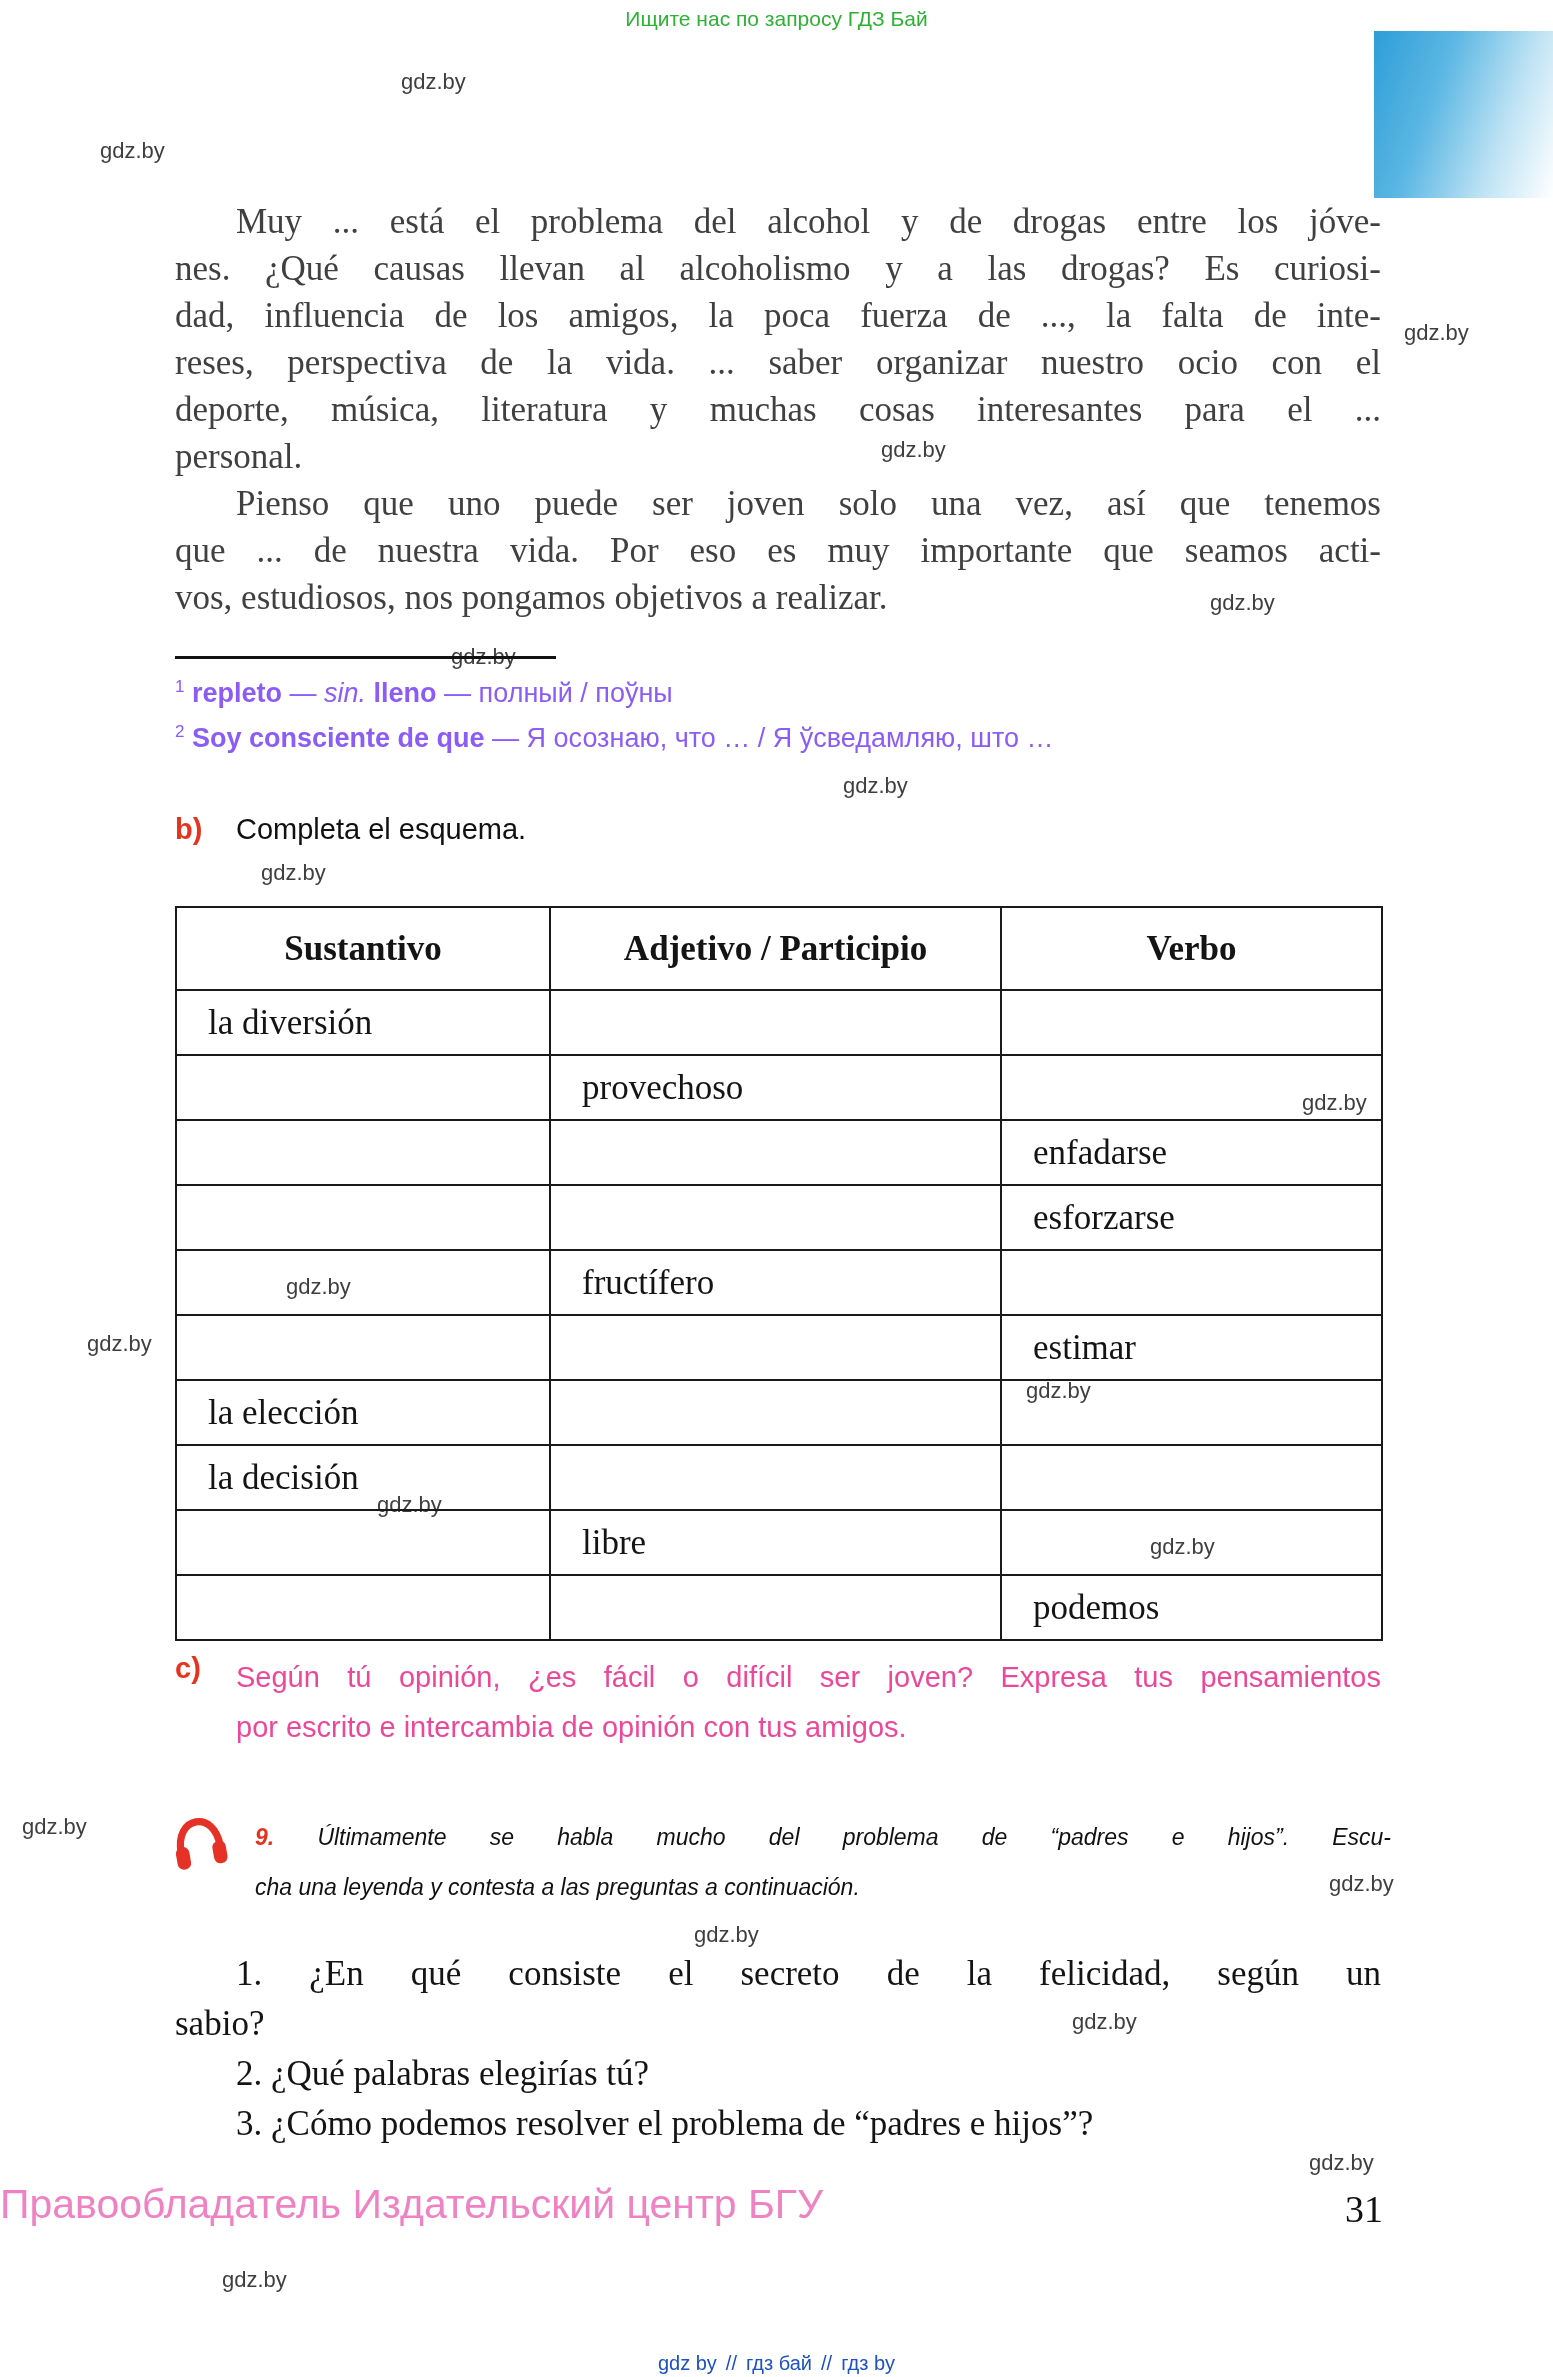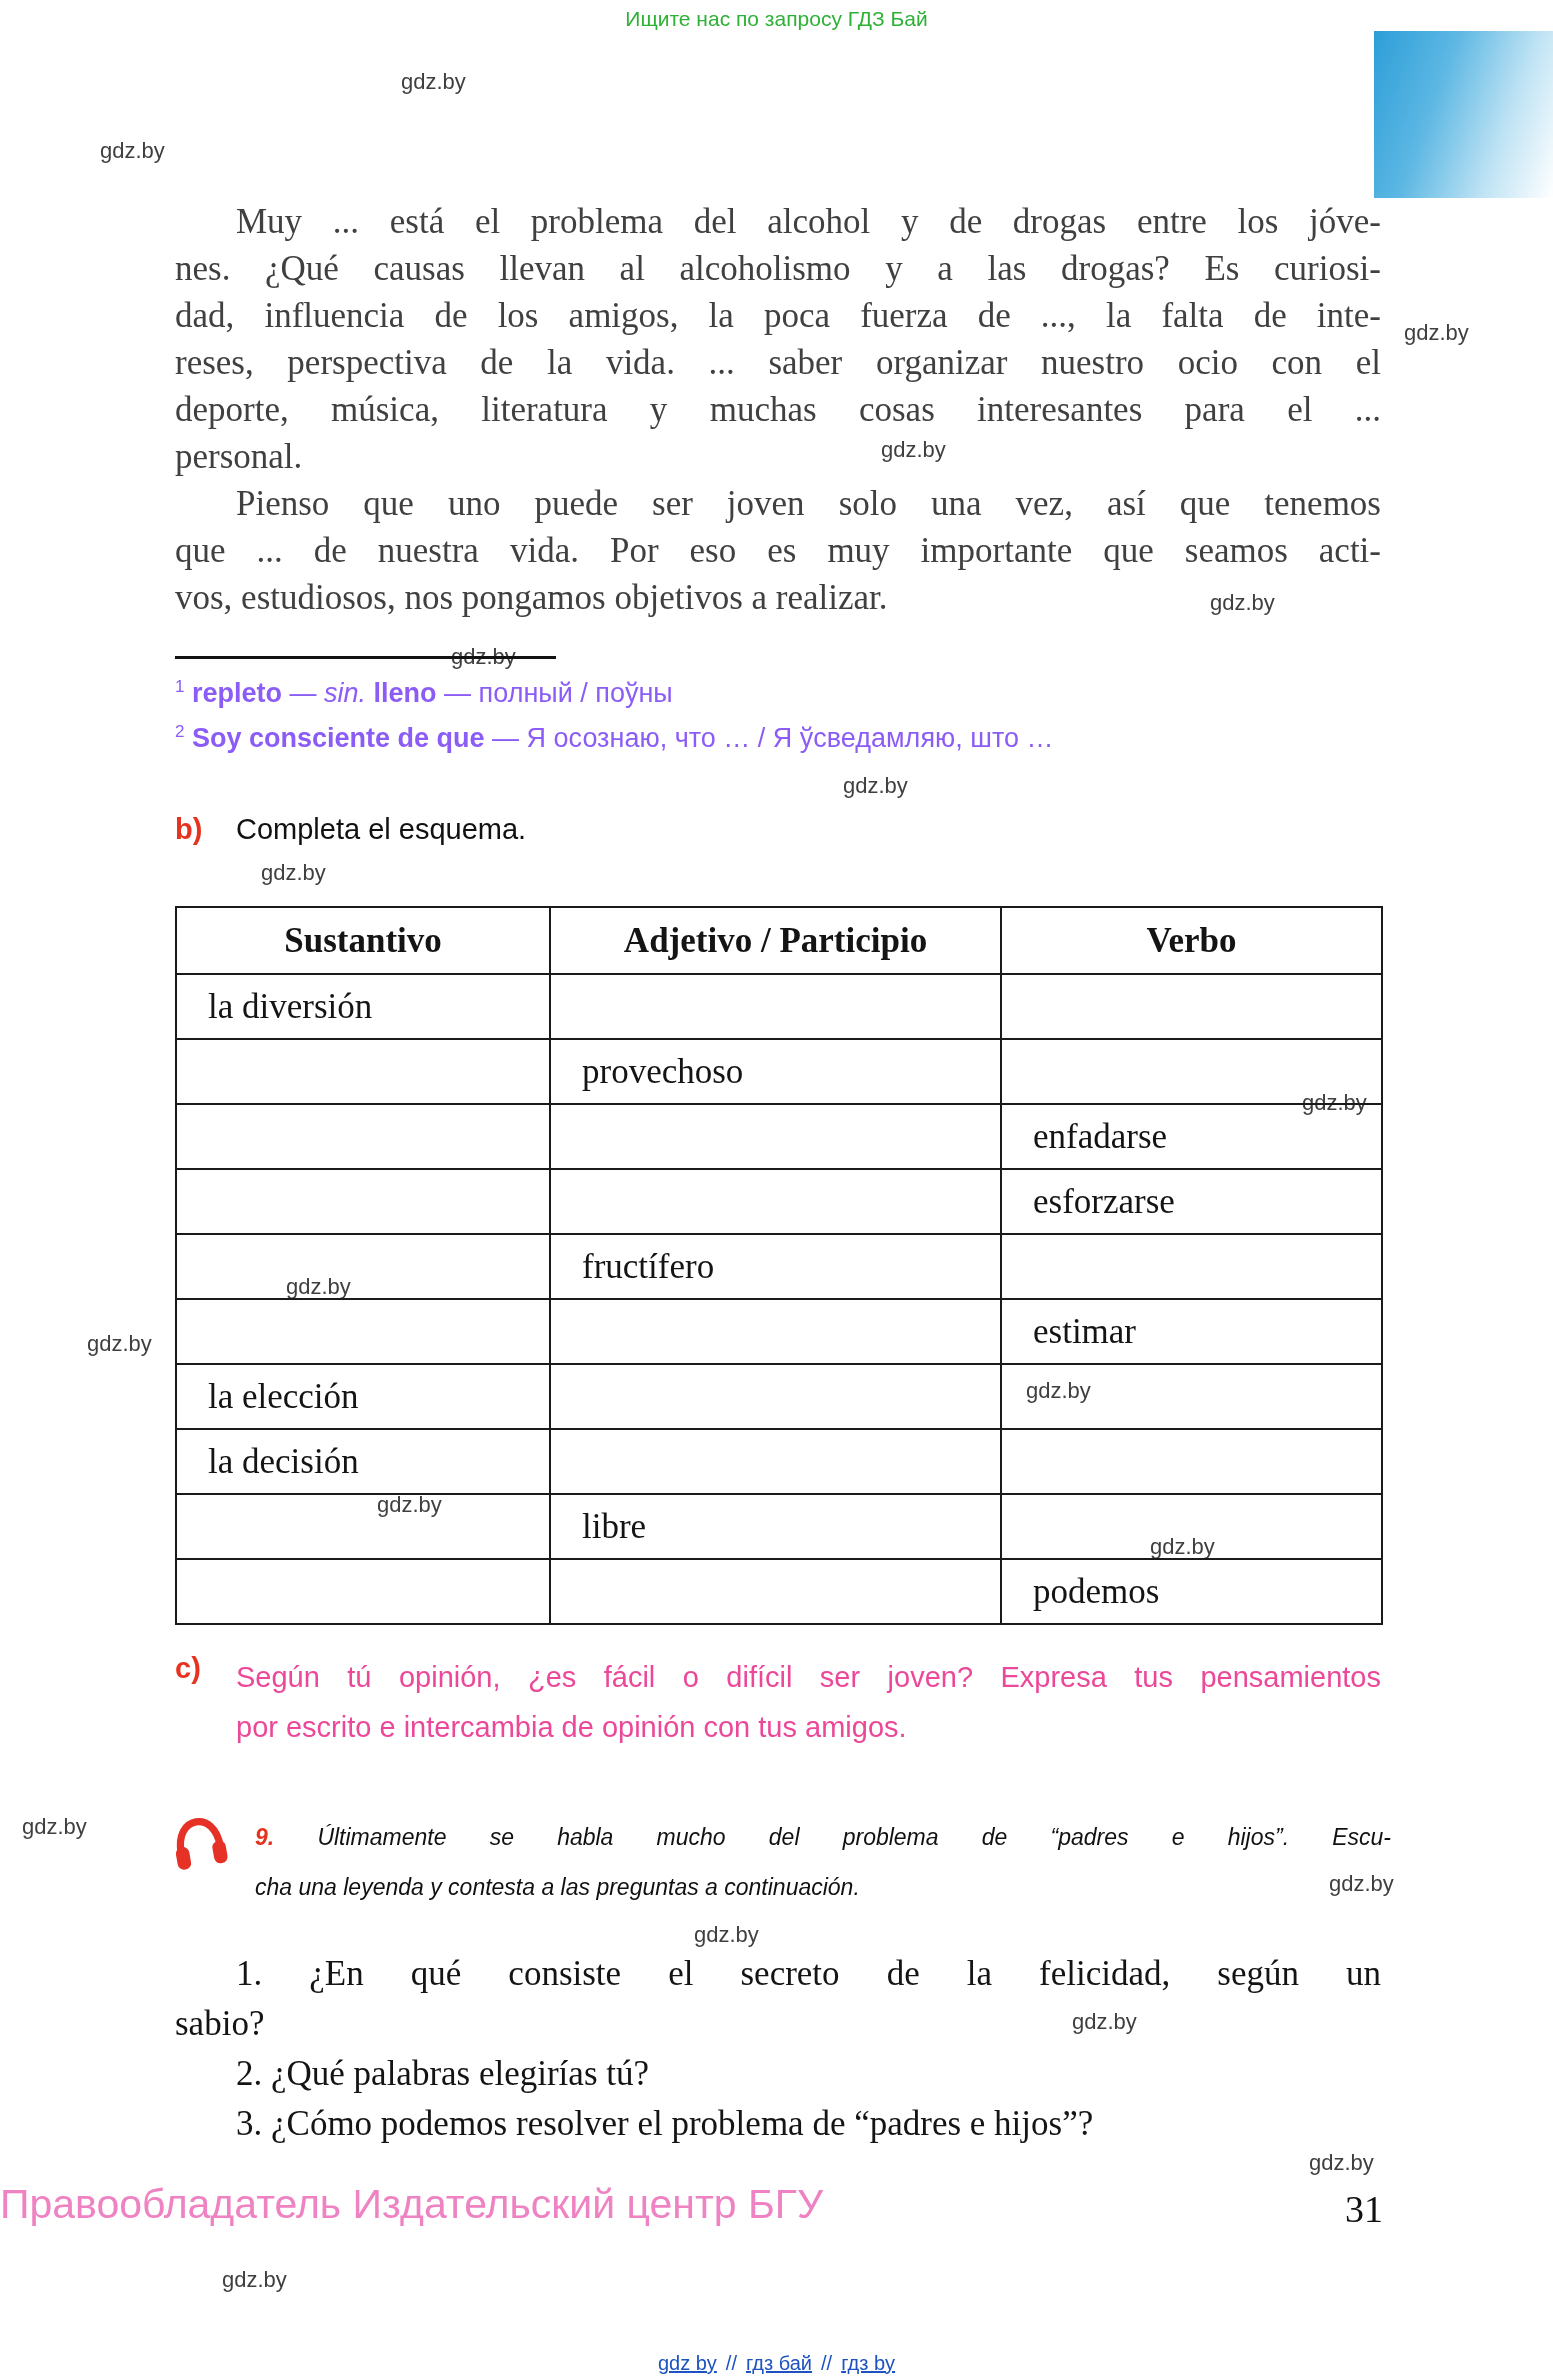--- a/index.html
+++ b/index.html
@@ -54,21 +54,21 @@
   table.schema{
     position:absolute;left:175px;top:906px;
     border-collapse:collapse;table-layout:fixed;
   }
   table.schema th, table.schema td{
     border:2.7px solid #1a1a1a;
     font-family:"Liberation Serif","DejaVu Serif",serif;
     color:#141414;overflow:hidden;
   }
   table.schema th{
-    height:65px;font-size:35px;font-weight:bold;text-align:center;padding:0;
+    height:65px;font-size:35px;font-weight:bold;text-align:center;padding:8px;
   }
   table.schema td{
     height:63px;font-size:35px;text-align:left;padding:0 0 0 31px;vertical-align:middle;
   }
 
   .task-c-label{position:absolute;left:175px;top:1652px;font-size:29px;}
   .task-c-text{
     position:absolute;left:236px;top:1652px;width:1145px;
     font-size:29px;line-height:50px;color:#ec4899;
   }
@@ -92,21 +92,21 @@
   }
   .page-number{
     position:absolute;left:1345px;top:2187px;font-size:38px;color:#111;
   }
   .bottom-links{
     position:absolute;left:0;right:0;top:2352px;
     text-align:center;font-size:20px;
     font-family:"Liberation Sans","DejaVu Sans",sans-serif;
     color:#1d52c0;
   }
-  .bottom-links a{color:#1d52c0;text-decoration:underline;cursor:pointer;}
+  .bottom-links a{color:#1d52c0;cursor:pointer;}
   .bottom-links .sep{margin:0 9px;text-decoration:none;}
 </style>
 </head>
 <body>
 
 <div class="page">
 
   <div class="top-hint">Ищите нас по запросу ГДЗ Бай</div>
   <div class="corner-gradient"></div>
 

